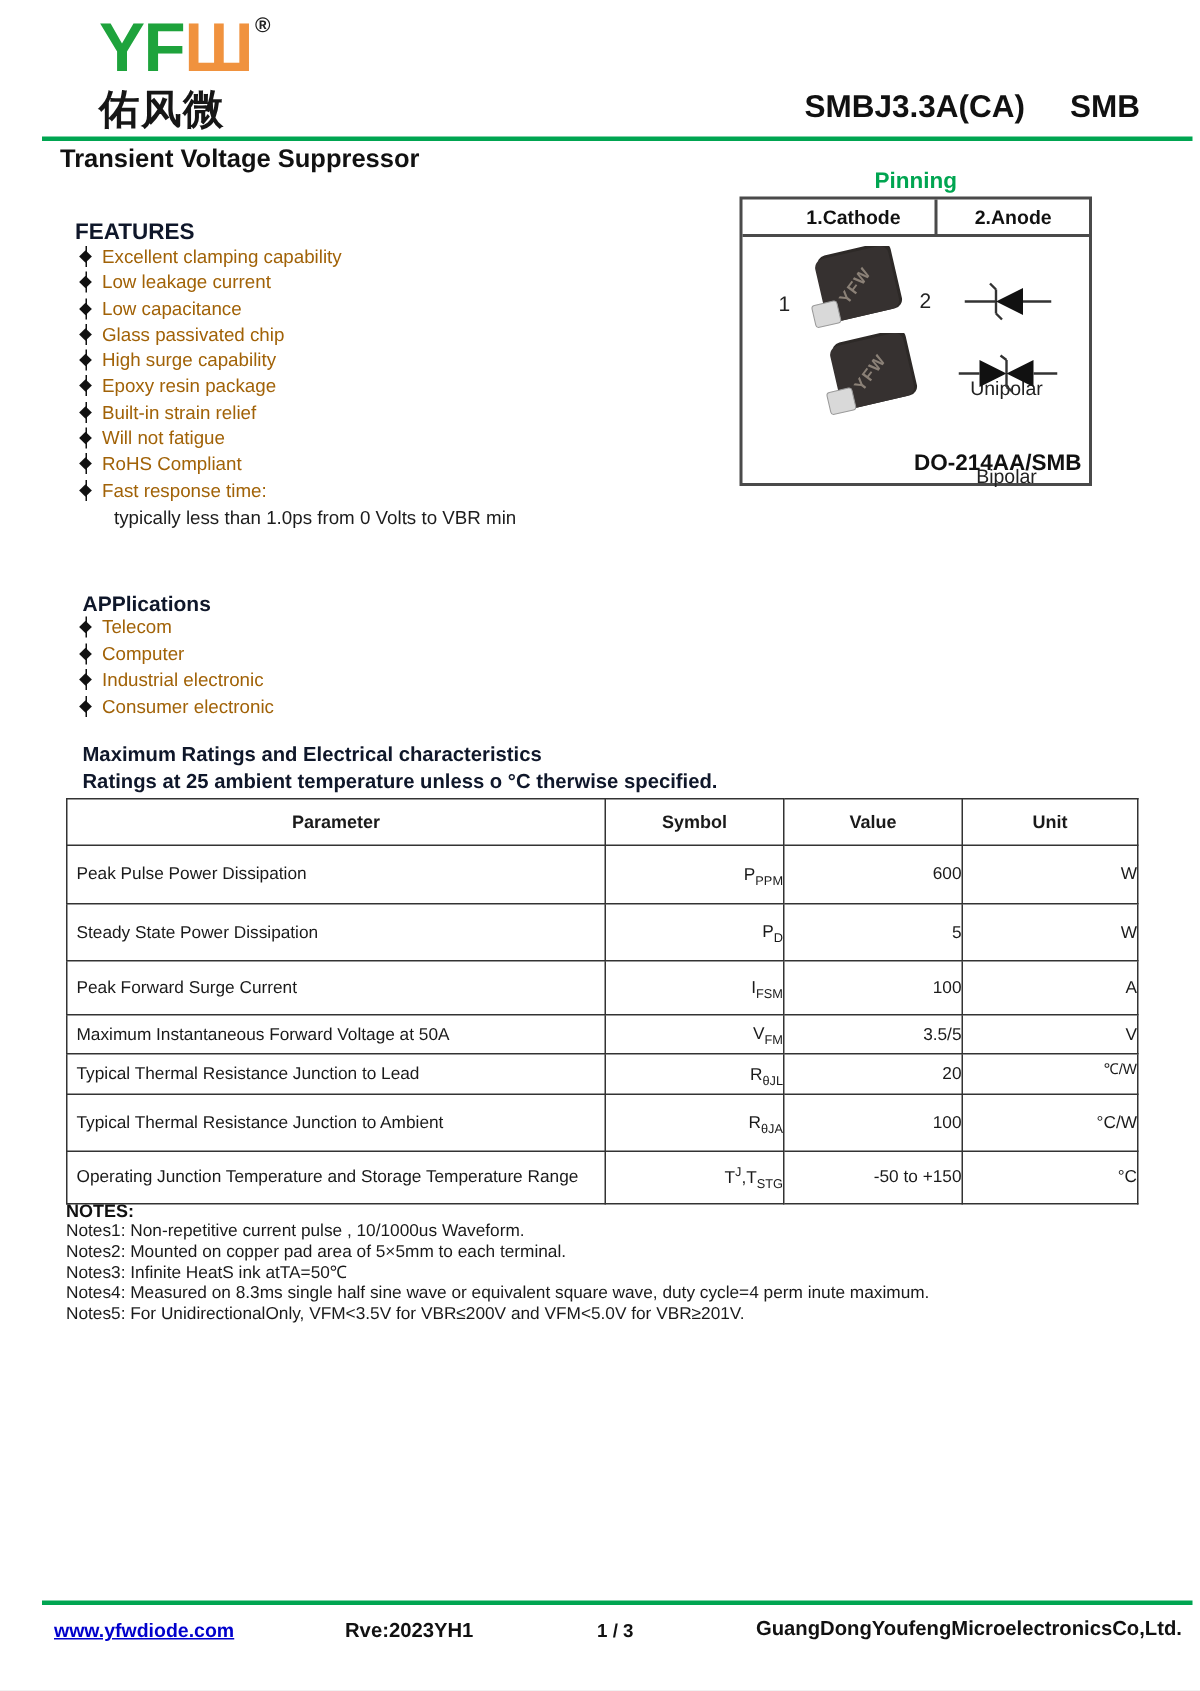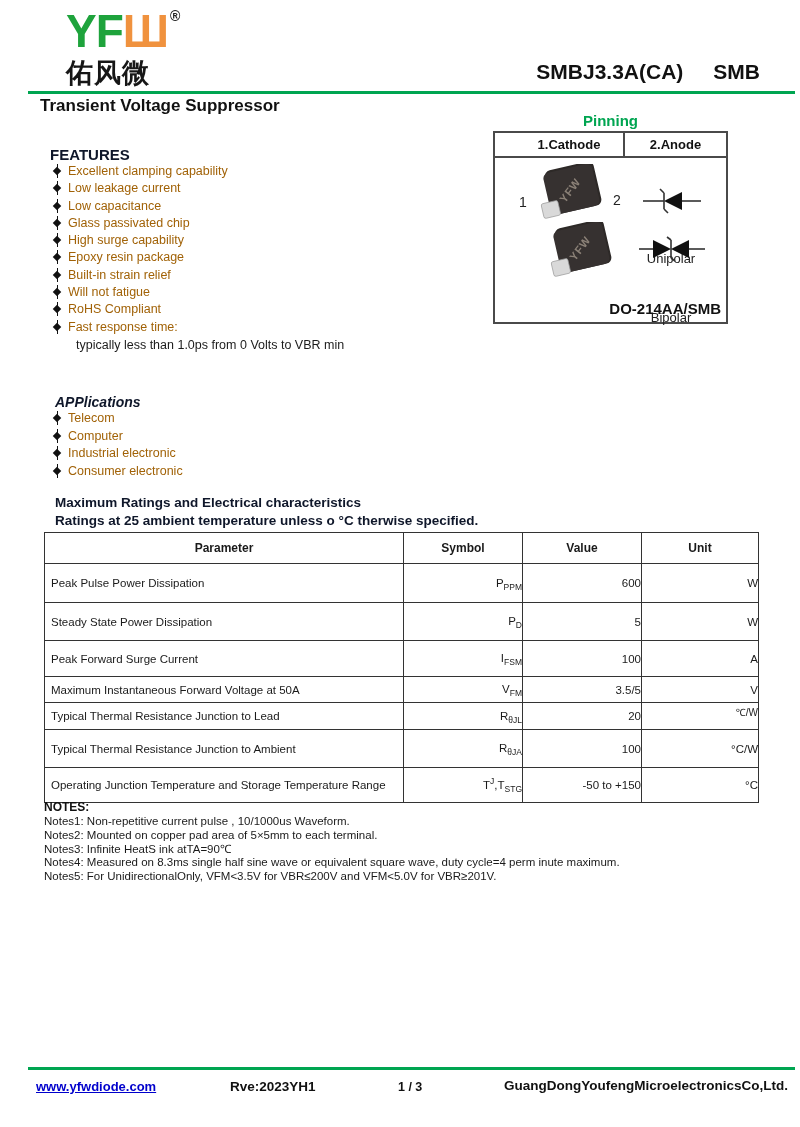--- a/index.html
+++ b/index.html
@@ -46,21 +46,21 @@
 
   
   .sec-title { position:absolute; color:#0f172a; font-weight:bold; }
   .features-title { left:50px; top:146px; font-size:15px; }
   .feat-list { position:absolute; left:52px; top:164px; }
   .feat-item { display:flex; align-items:flex-start; height:17.3px; font-size:12.5px; color:#a16207; }
   .feat-sub { margin-left:24px; height:17.3px; line-height:17.3px; font-size:12.5px; color:#1c1c1c; }
   .blt { position:relative; display:inline-block; width:10px; height:14px; margin-right:6px; flex:0 0 10px; }
   .blt::before { content:""; position:absolute; left:2px; top:4px; width:6px; height:6px; background:#111; transform:rotate(45deg); }
   .blt::after  { content:""; position:absolute; left:4.5px; top:0; width:1.4px; height:14px; background:#111; }
-  .apps-title { left:55px; top:394px; font-size:14px;font-style:italic; }
+  .apps-title { left:55px; top:394px; font-size:14px; }
   .apps-list { position:absolute; left:52px; top:411px; }
   .apps-list .feat-item { height:17.5px; }
 
   
   .ratings-title { left:55px; top:494px; font-size:13.5px; line-height:18px; }
   table.ratings { position:absolute; left:44px; top:532px; width:714px; border-collapse:collapse;
                   font-size:11.5px; color:#1a1a1a; table-layout:fixed; }
   table.ratings th, table.ratings td { border:1.6px solid #333; }
   table.ratings th { font-size:12px; font-weight:bold; text-align:center; height:31px; }
   td.param { text-align:left; padding-left:6px; }
@@ -273,21 +273,21 @@
       <td class="val">-50 to +150</td>
       <td class="unit">°C</td>
     </tr>
   </tbody>
     </table>
 
   <div class="notes">
     <div class="notes-title">NOTES:</div>
     <div class="note-line">Notes1: Non-repetitive current pulse , 10/1000us Waveform.</div>
     <div class="note-line">Notes2: Mounted on copper pad area of 5×5mm to each terminal.</div>
-    <div class="note-line">Notes3: Infinite HeatS ink atTA=90℃</div>
+    <div class="note-line">Notes3: Infinite HeatS ink atTA=50℃</div>
     <div class="note-line">Notes4: Measured on 8.3ms single half sine wave or equivalent square wave, duty cycle=4 perm inute maximum.</div>
     <div class="note-line">Notes5: For UnidirectionalOnly, VFM&lt;3.5V for VBR≤200V and VFM&lt;5.0V for VBR≥201V.</div>
   </div>
 
   <div class="rule-bottom"></div>
   <a class="footer-site">www.yfwdiode.com</a>
   <div class="footer-rev">Rve:2023YH1</div>
   <div class="footer-page">1 / 3</div>
   <div class="footer-co">GuangDongYoufengMicroelectronicsCo,Ltd.</div>
 

